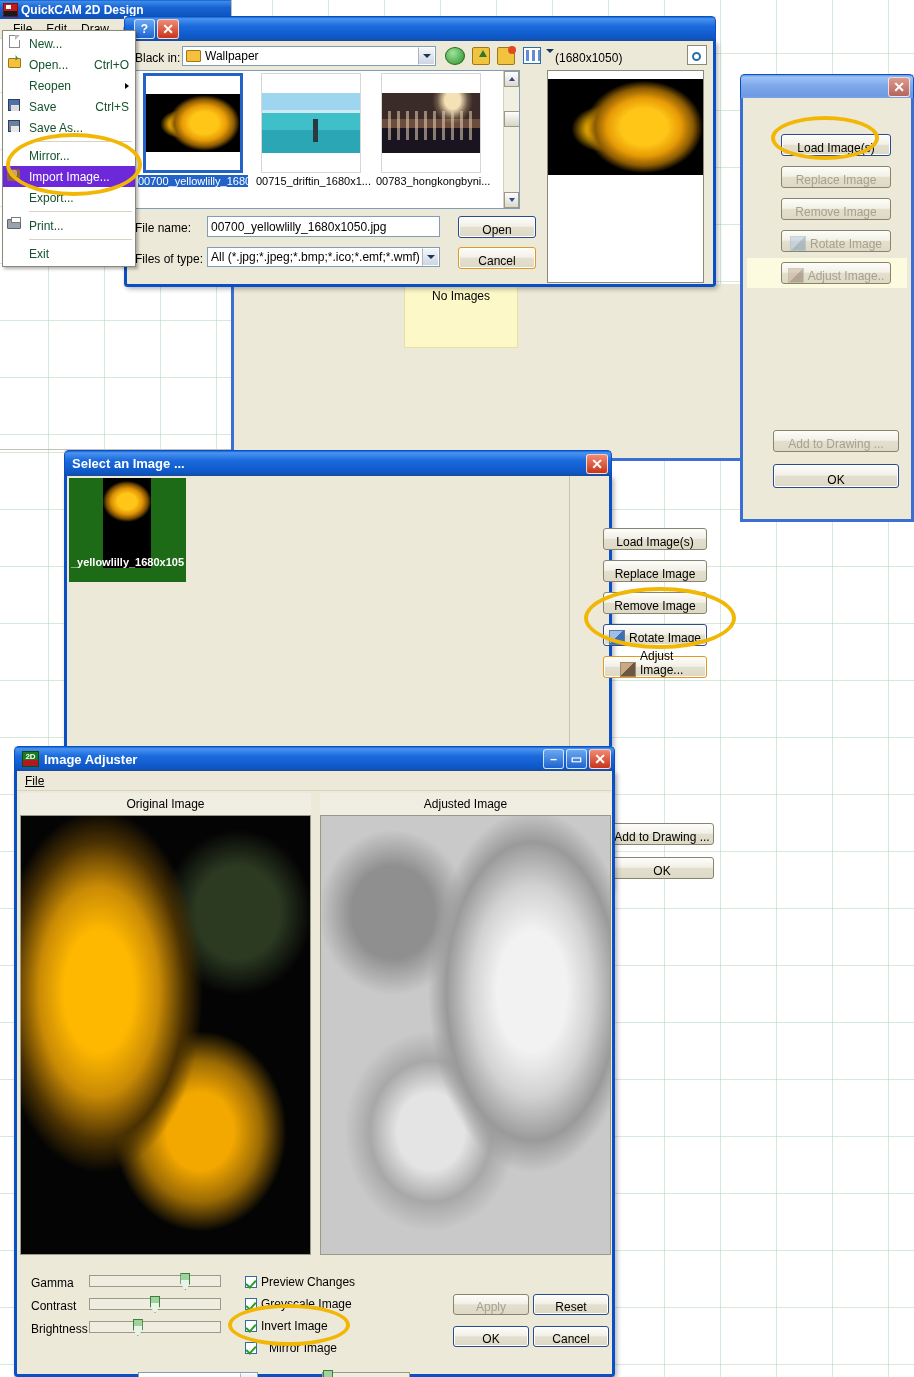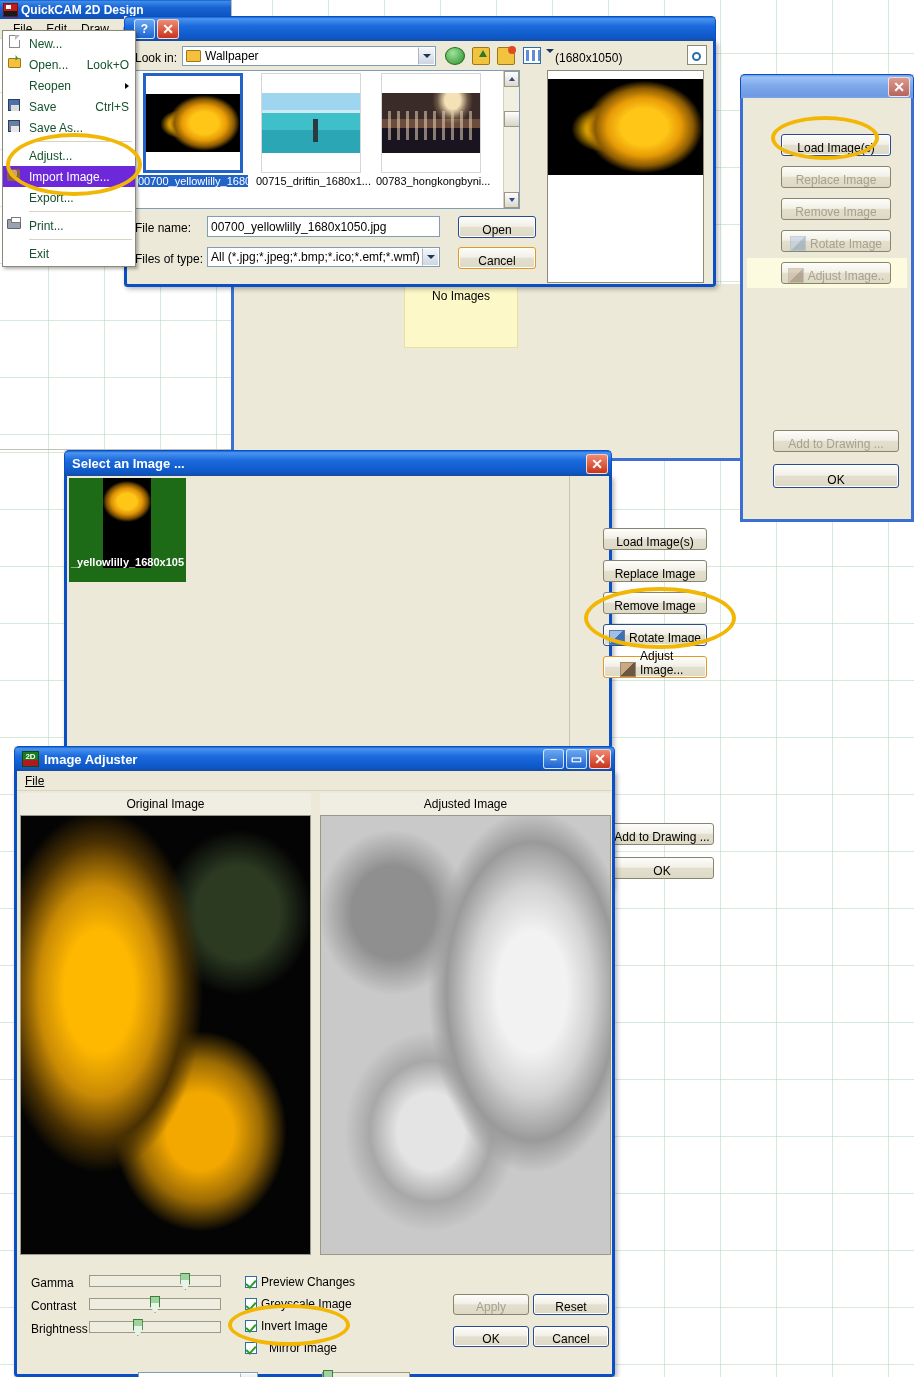--- a/index.html
+++ b/index.html
@@ -284,38 +284,38 @@
   </div>
 
   <div class="menu-popup">
     <div class="menu-item">
       <span class="mic ic-new"></span>
       <span>New...</span>
     </div>
     <div class="menu-item">
       <span class="mic ic-open"></span>
       <span>Open...</span>
-      <span class="accel">Look+O</span>
+      <span class="accel">Ctrl+O</span>
     </div>
     <div class="menu-item">
       <span>Reopen</span>
       <span class="submark"></span>
     </div>
     <div class="menu-item">
       <span class="mic ic-save"></span>
       <span>Save</span>
       <span class="accel">Ctrl+S</span>
     </div>
     <div class="menu-item">
       <span class="mic ic-saveas"></span>
       <span>Save As...</span>
     </div>
     <div class="menu-sep"></div>
     <div class="menu-item">
-      <span>Adjust...</span>
+      <span>Mirror...</span>
     </div>
     <div class="menu-item selected">
       <span class="mic ic-imgimp"></span>
       <span>Import Image...</span>
     </div>
     <div class="menu-item">
       <span>Export...</span>
     </div>
     <div class="menu-sep"></div>
     <div class="menu-item">
@@ -378,21 +378,21 @@
       <span class="winbtn help">
         <span>?</span>
       </span>
       <span class="winbtn close">
         <span class="xg">✕</span>
       </span>
     </div>
 
     <div class="dlg-frame-active" style="position:absolute;left:0;top:25px;right:0;bottom:0;background:#ece9d8;">
 
-      <span class="lbl" style="position:absolute;left:8px;top:10px;">Look in:</span>
+      <span class="lbl" style="position:absolute;left:8px;top:10px;">Black in:</span>
       <div class="combo" style="position:absolute;left:55px;top:5px;width:254px;">
         <span style="width:15px;height:12px;background:#f5c13c;border:1px solid #9a7a18;border-radius:1px;margin-right:4px;"></span>
         <span>Wallpaper</span>
         <span class="arrow">
             <span class="caret"></span>
           </span>
       </div>
 
       <div style="position:absolute;left:318px;top:6px;width:20px;height:18px;border-radius:50%;background:radial-gradient(circle at 38% 32%,#9fe49b,#2a8d2a);border:1px solid #1d6b1d;"></div>
       <div style="position:absolute;left:345px;top:6px;width:18px;height:18px;background:#f1c33f;border:1px solid #9a7a18;border-radius:2px;">

